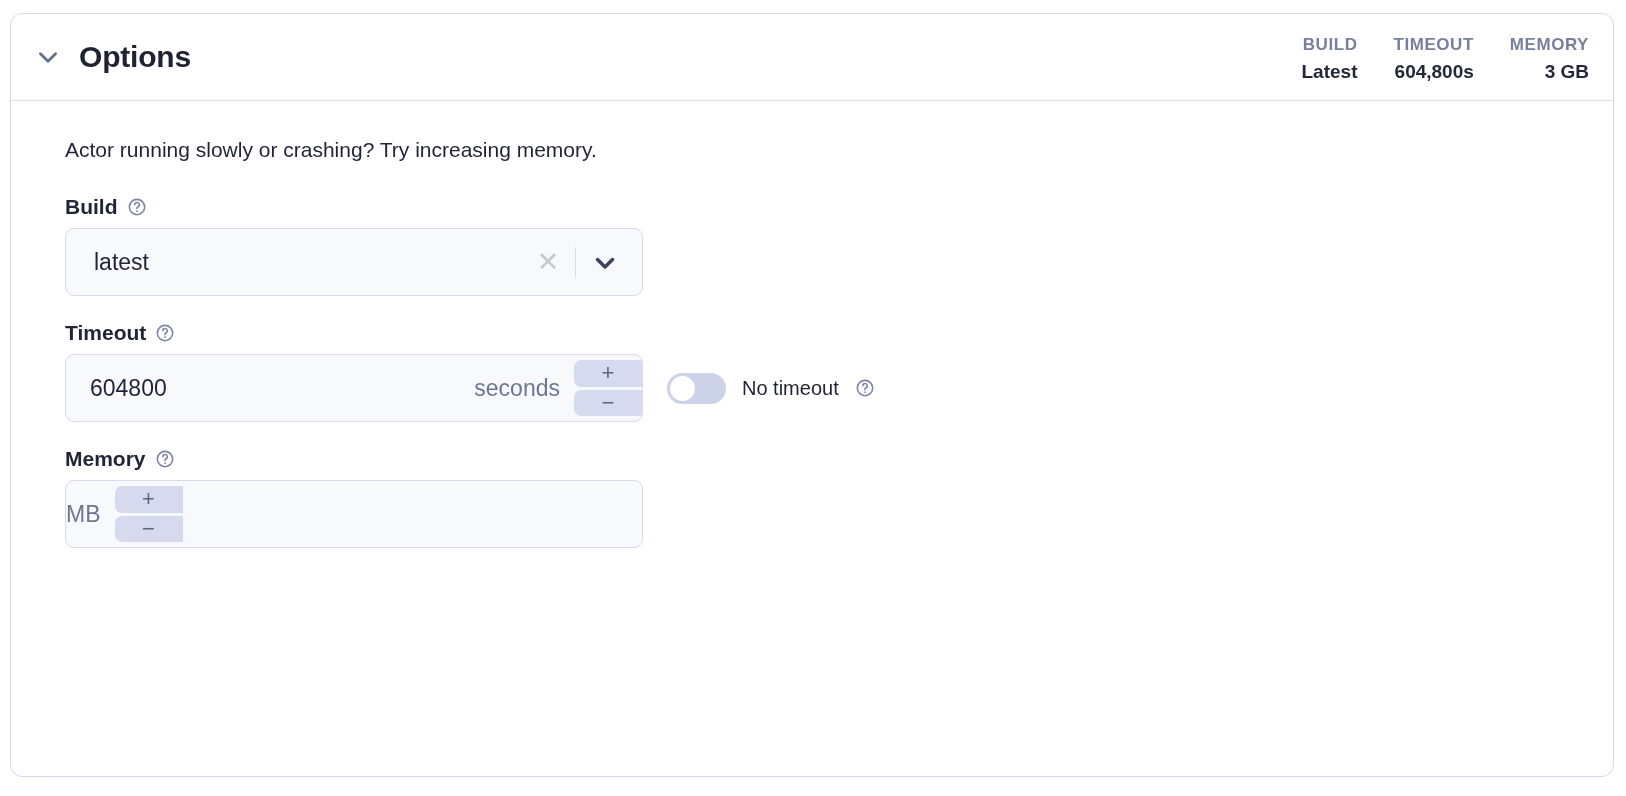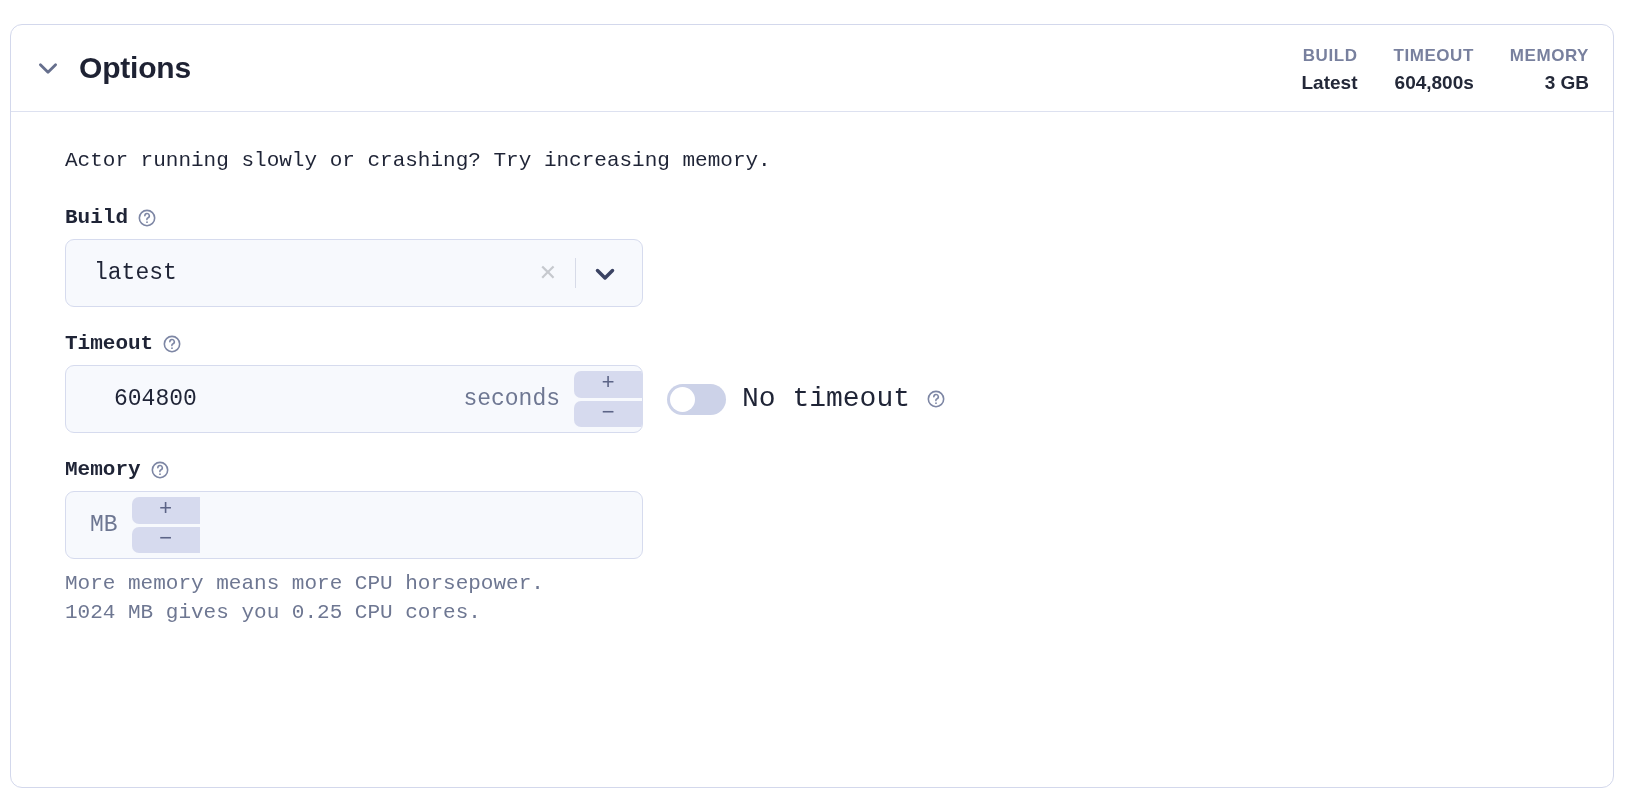--- a/index.html
+++ b/index.html
@@ -11,21 +11,21 @@
     width: 1626px;
     height: 796px;
     font-family: "Liberation Sans", sans-serif;
     -webkit-font-smoothing: antialiased;
     overflow: hidden;
   }
 
   .options-panel {
     position: absolute;
     left: 10px;
-    top: 24px;
+    top: 13px;
     width: 1604px;
     height: 764px;
     box-sizing: border-box;
     border: 1px solid #d3d8ec;
     border-radius: 12px;
     background: #ffffff;
   }
 
   
   .panel-header {
@@ -81,21 +81,20 @@
     font-size: 19px;
     font-weight: bold;
     color: #232838;
     line-height: 28px;
     white-space: nowrap;
   }
 
   
   .panel-body {
     padding: 36px 24px 0 54px;
-    font-family: Liberation Mono, monospace;
   }
   .intro-text {
     font-size: 21px;
     color: #1f2436;
     line-height: 1.2;
     margin: 0 0 34px 0;
   }
 
   .field-label-row {
     display: flex;
@@ -173,21 +172,20 @@
     position: relative;
     box-sizing: border-box;
     width: 578px;
     height: 68px;
     background: #f7f9fd;
     border: 1px solid #d6dbee;
     border-radius: 9px;
     display: flex;
     align-items: center;
     overflow: hidden;
-    padding-left: 24px;
   }
   .number-value {
     font-size: 23px;
     color: #1f2436;
     padding-left: 24px;
     flex: 1;
     line-height: 1;
     background: transparent;
     border: none;
     outline: none;
@@ -245,21 +243,21 @@
   .toggle-knob {
     position: absolute;
     left: 3px;
     top: 3px;
     width: 25px;
     height: 25px;
     border-radius: 50%;
     background: #ffffff;
   }
   .toggle-label {
-    font-size: 28px;
+    font-size: 20px;
     color: #1f2436;
     line-height: 1;
     white-space: nowrap;
   }
 
   
   .field-block { margin-bottom: 26px; }
   .field-block.timeout { margin-bottom: 26px; }
 
   .hint-text {
@@ -368,20 +366,16 @@
       </div>
 
       <div class="number-control">
         <span class="number-unit">MB</span>
         <div class="stepper">
           <button class="stepper-btn up">+</button>
           <button class="stepper-btn down">−</button>
         </div>
       </div>
 
-      <div class="hint-text">
-        <div>More memory means more CPU horsepower.</div>
-        <div>1024 MB gives you 0.25 CPU cores.</div>
-      </div>
     </div>
 
   </div>
 </div>
 
 </body></html>

